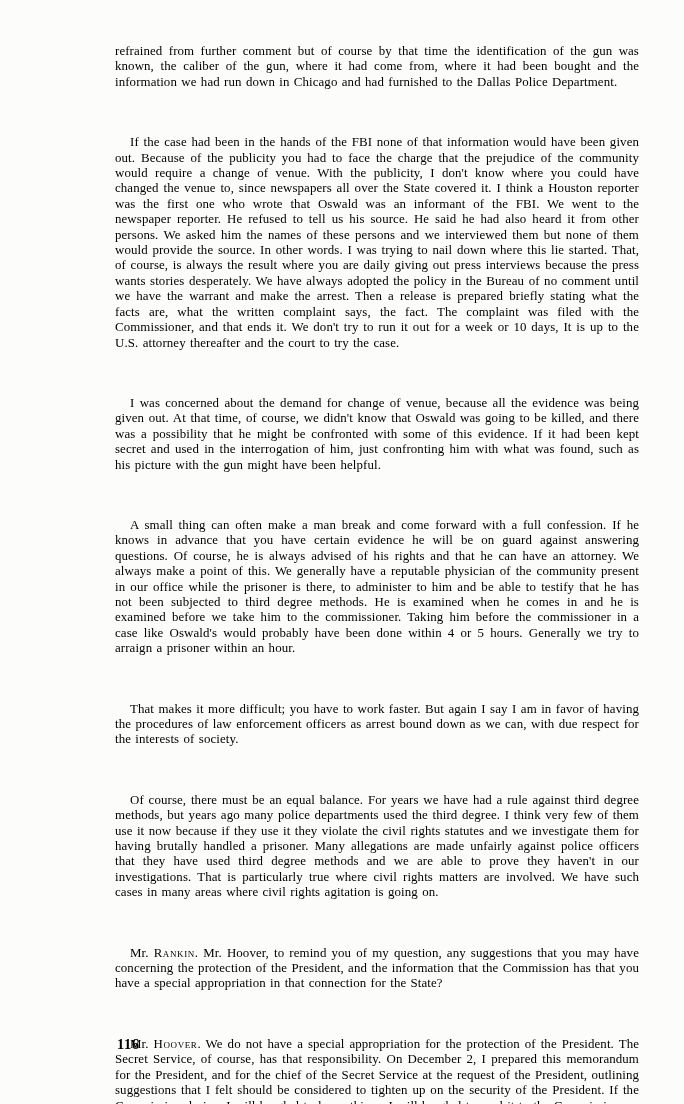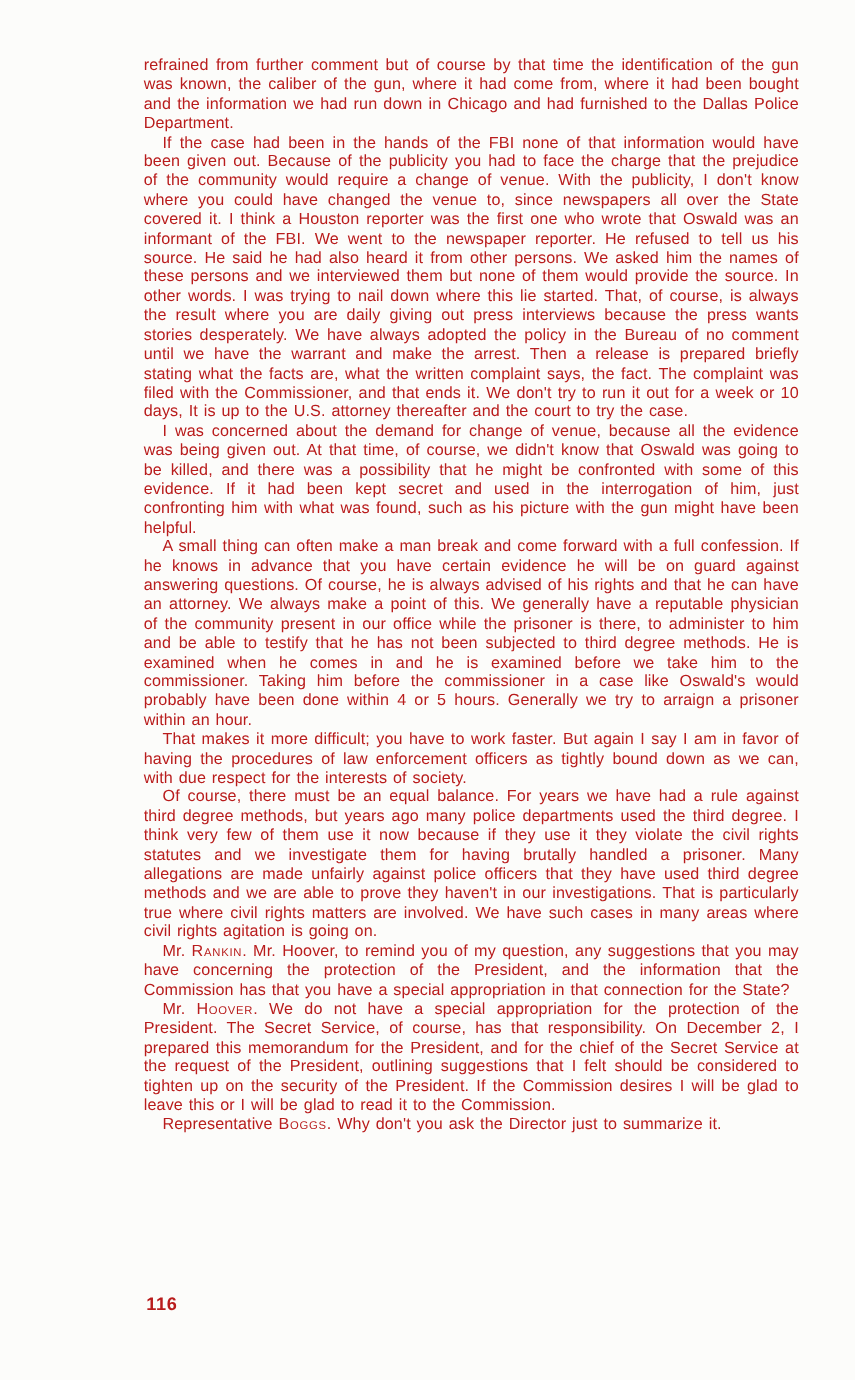--- a/index.html
+++ b/index.html
@@ -5,41 +5,42 @@
   html, body {
     margin: 0;
     padding: 0;
     background: #f6f6f4;
   }
   .page {
     position: relative;
     width: 684px;
     height: 1104px;
     background: #fcfcfa;
-    font-family: Liberation Sans, sans-serif;
-    color: #b91c1c;
+    font-family: Liberation Serif, serif;
+    color: #000000;
     overflow: hidden;
     box-sizing: border-box;
   }
   .text-block {
     position: absolute;
     left: 115px;
     top: 44px;
     width: 524px;
   }
   .text-block p {
     margin: 0;
     font-size: 12.9px;
     line-height: 15.4px;
     text-align: justify;
     letter-spacing: 0.1px;
     word-spacing: 1px;
   }
   .text-block p.indent {
     text-indent: 15px;
+    margin-top: 45px;
   }
   .sc {
     font-variant: small-caps;
     letter-spacing: 0.6px;
   }
   .page-number {
     position: absolute;
     left: 117px;
     top: 1036px;
     font-size: 14.5px;
@@ -49,20 +50,20 @@
 </style>
 </head>
 <body>
 
 <div class="page">
   <div class="text-block" id="text-block">
       <p class=""><span>refrained from further comment but of course by that time the identification of the gun was known, the caliber of the gun, where it had come from, where it had been bought and the information we had run down in Chicago and had furnished to the Dallas Police Department.</span></p>
       <p class="indent"><span>If the case had been in the hands of the FBI none of that information would have been given out.  Because of the publicity you had to face the charge that the prejudice of the community would require a change of venue.  With the publicity, I don't know where you could have changed the venue to, since newspapers all over the State covered it.  I think a Houston reporter was the first one who wrote that Oswald was an informant of the FBI.  We went to the newspaper reporter.  He refused to tell us his source.  He said he had also heard it from other persons.  We asked him the names of these persons and we interviewed them but none of them would provide the source.  In other words. I was trying to nail down where this lie started.  That, of course, is always the result where you are daily giving out press interviews because the press wants stories desperately.  We have always adopted the policy in the Bureau of no comment until we have the warrant and make the arrest.  Then a release is prepared briefly stating what the facts are, what the written complaint says, the fact.  The complaint was filed with the Commissioner, and that ends it.  We don't try to run it out for a week or 10 days,  It is up to the U.S. attorney thereafter and the court to try the case.</span></p>
       <p class="indent"><span>I was concerned about the demand for change of venue, because all the evidence was being given out.  At that time, of course, we didn't know that Oswald was going to be killed, and there was a possibility that he might be confronted with some of this evidence.  If it had been kept secret and used in the interrogation of him, just confronting him with what was found, such as his picture with the gun might have been helpful.</span></p>
       <p class="indent"><span>A small thing can often make a man break and come forward with a full confession.  If he knows in advance that you have certain evidence he will be on guard against answering questions.  Of course, he is always advised of his rights and that he can have an attorney.  We always make a point of this.  We generally have a reputable physician of the community present in our office while the prisoner is there, to administer to him and be able to testify that he has not been subjected to third degree methods.  He is examined when he comes in and he is examined before we take him to the commissioner.  Taking him before the commissioner in a case like Oswald's would probably have been done within 4 or 5 hours.  Generally we try to arraign a prisoner within an hour.</span></p>
-      <p class="indent"><span>That makes it more difficult; you have to work faster.  But again I say I am in favor of having the procedures of law enforcement officers as tightly bound down as we can, with due respect for the interests of society.</span></p>
+      <p class="indent"><span>That makes it more difficult; you have to work faster.  But again I say I am in favor of having the procedures of law enforcement officers as arrest bound down as we can, with due respect for the interests of society.</span></p>
       <p class="indent"><span>Of course, there must be an equal balance.  For years we have had a rule against third degree methods, but years ago many police departments used the third degree.  I think very few of them use it now because if they use it they violate the civil rights statutes and we investigate them for having brutally handled a prisoner.  Many allegations are made unfairly against police officers that they have used third degree methods and we are able to prove they haven't in our investigations.  That is particularly true where civil rights matters are involved.  We have such cases in many areas where civil rights agitation is going on.</span></p>
       <p class="indent"><span>Mr. </span><span class="sc">Rankin</span><span>. Mr. Hoover, to remind you of my question, any suggestions that you may have concerning the protection of the President, and the information that the Commission has that you have a special appropriation in that connection for the State?</span></p>
       <p class="indent"><span>Mr. </span><span class="sc">Hoover</span><span>. We do not have a special appropriation for the protection of the President.  The Secret Service, of course, has that responsibility.  On December 2, I prepared this memorandum for the President, and for the chief of the Secret Service at the request of the President, outlining suggestions that I felt should be considered to tighten up on the security of the President.  If the Commission desires I will be glad to leave this or I will be glad to read it to the Commission.</span></p>
       <p class="indent"><span>Representative </span><span class="sc">Boggs</span><span>. Why don't you ask the Director just to summarize it.</span></p>
     </div>
   <div class="page-number">116</div>
 </div>
 
 </body></html>

